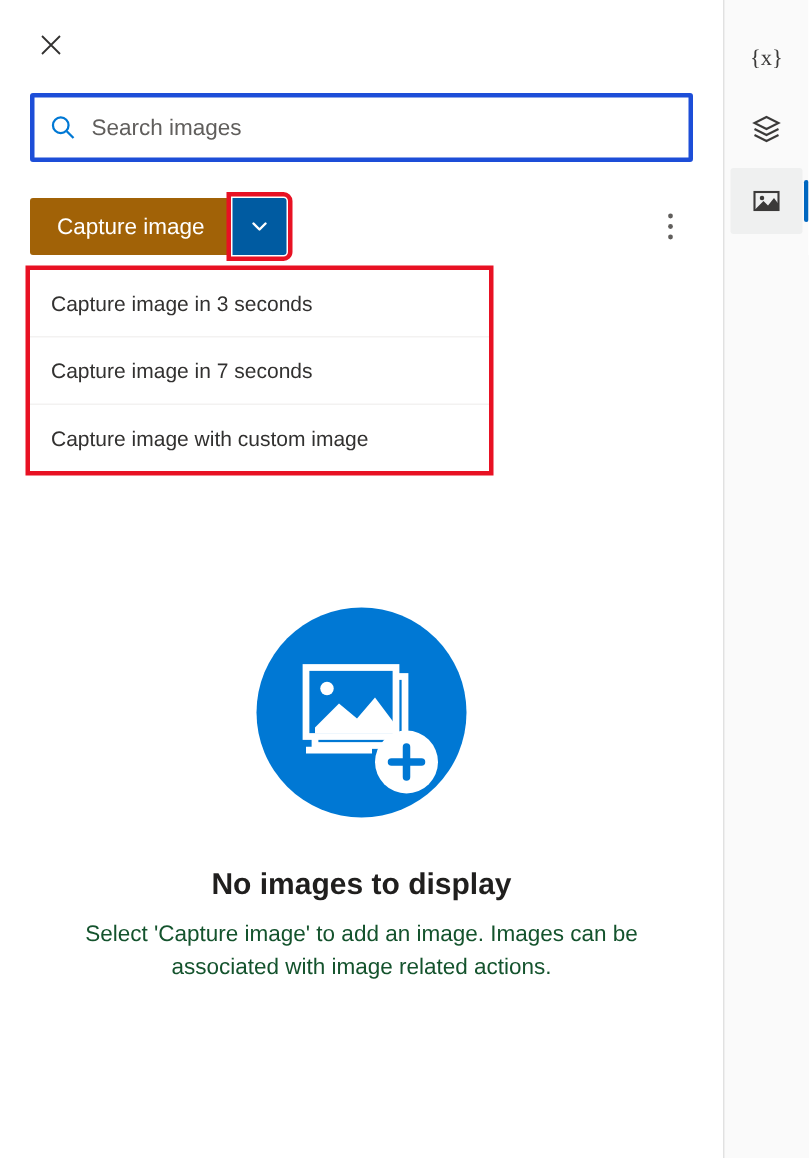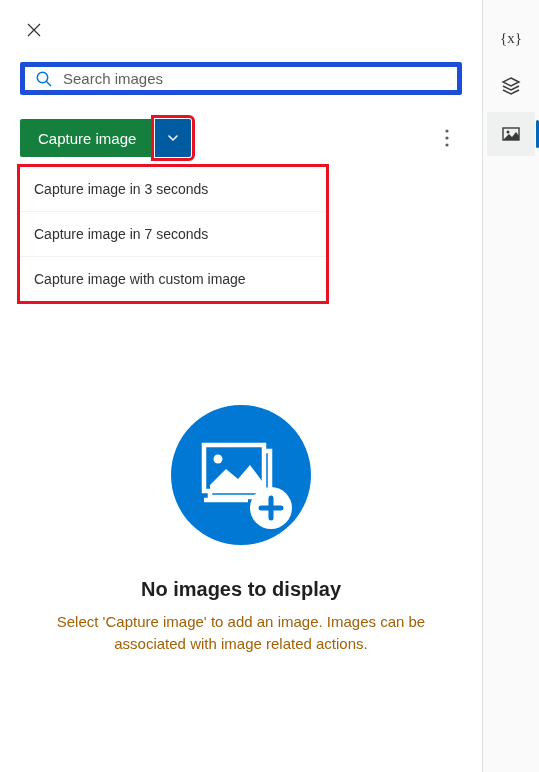--- a/index.html
+++ b/index.html
@@ -68,23 +68,23 @@
     .close-btn {
       width: 28px;
       height: 28px;
       display: flex;
       align-items: center;
       justify-content: center;
       cursor: pointer;
       color: #323130;
     }
     .search-wrap {
-      border: 5px solid #1d4ed8;
+      border: 3px solid #1d4ed8;
       border-radius: 2px;
-      height: 33px;
+      height: 46px;
       display: flex;
       align-items: center;
       padding: 0 10px;
       margin-bottom: 24px;
     }
     .search-wrap svg {
       flex-shrink: 0;
       margin-right: 10px;
     }
     .search-input {
@@ -101,21 +101,21 @@
       display: flex;
       align-items: center;
       justify-content: space-between;
     }
     .split-button {
       display: flex;
       align-items: stretch;
       height: 38px;
     }
     .split-main {
-      background: #15803d;
+      background: #a16207;
       color: #ffffff;
       border: none;
       padding: 0 18px;
       font-size: 15px;
       cursor: pointer;
       display: flex;
       align-items: center;
       border-radius: 2px 0 0 2px;
     }
     .split-caret-wrap {
@@ -171,21 +171,21 @@
       margin-bottom: 24px;
     }
     .empty-title {
       font-size: 20px;
       font-weight: 600;
       color: #201f1e;
       margin-bottom: 10px;
     }
     .empty-desc {
       font-size: 15px;
-      color: #a16207;
+      color: #14532d;
       line-height: 1.45;
     }
   </style>
 </head>
 <body>
 
 <div class="main-panel">
   <div class="header">
     <div class="close-btn">
       <svg width="14" height="14" viewBox="0 0 14 14">

